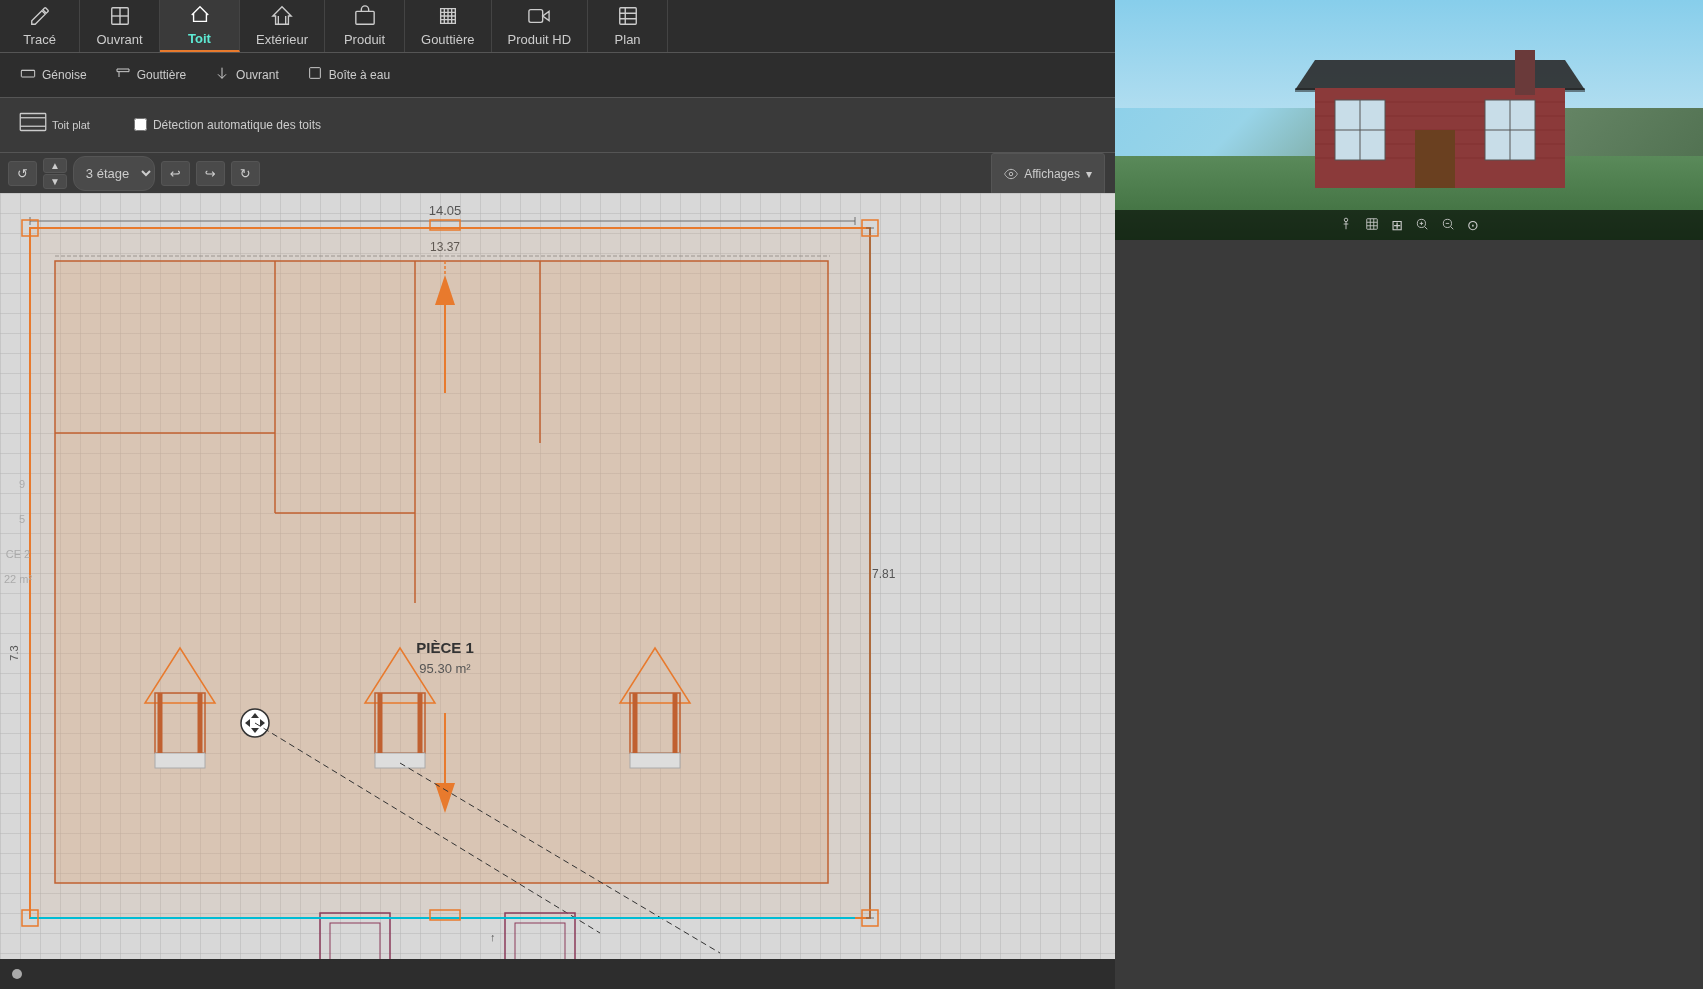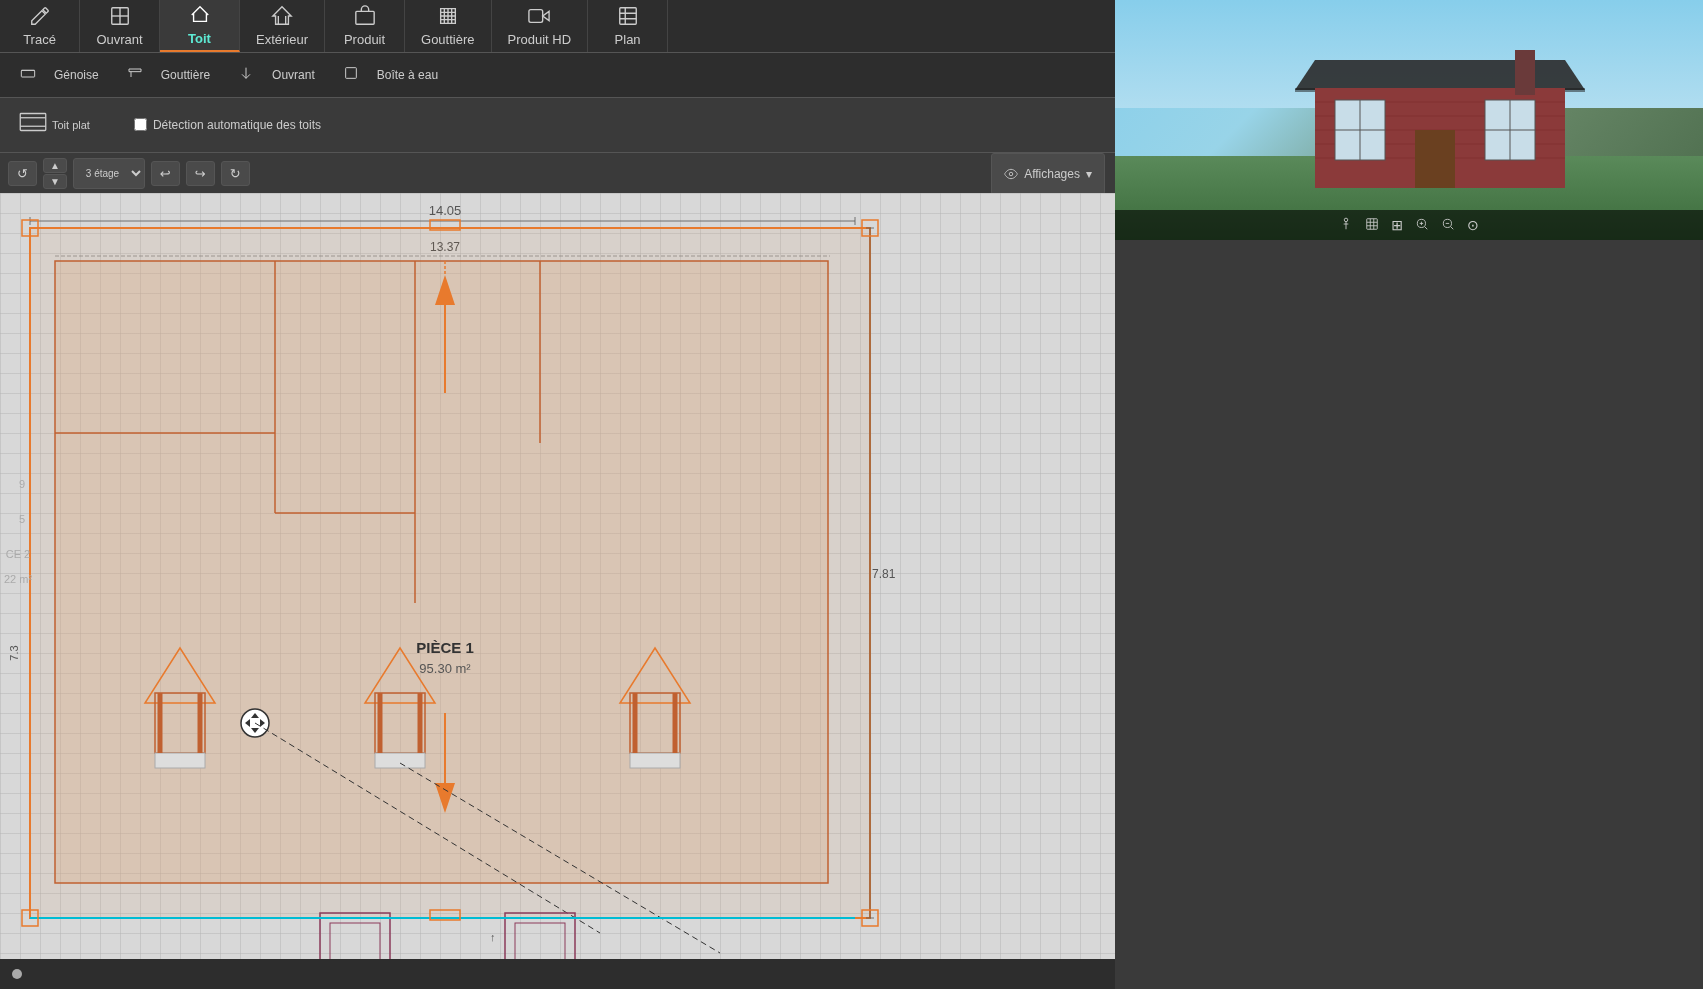--- a/index.html
+++ b/index.html
@@ -65,21 +65,21 @@
       background: #2d2d2d;
       display: flex;
       align-items: center;
       padding: 0 8px;
       gap: 4px;
       border-bottom: 1px solid #555;
     }
     .tool-btn {
       display: flex;
       align-items: center;
-      gap: 18px;
+      gap: 6px;
       padding: 5px 12px;
       color: #ccc;
       font-size: 12px;
       cursor: pointer;
       border-radius: 3px;
     }
     .tool-btn .icon { font-size: 16px; }
 
     
     .toit-toolbar {
@@ -133,23 +133,23 @@
       padding: 4px 8px;
       font-size: 13px;
       cursor: pointer;
       border-radius: 3px;
     }
     .stage-select {
       background: #4a4a4a;
       border: 1px solid #555;
       color: #ccc;
       padding: 8px 8px;
-      font-size: 10px;
-      cursor: pointer;
-      border-radius: 3px;
+      font-size: 13px;
+      cursor: pointer;
+      border-radius: 12px;
     }
 
     
     .right-panel {
       position: absolute;
       top: 0; right: 0;
       width: 588px;
       height: 240px;
       background: #555;
       overflow: hidden;

